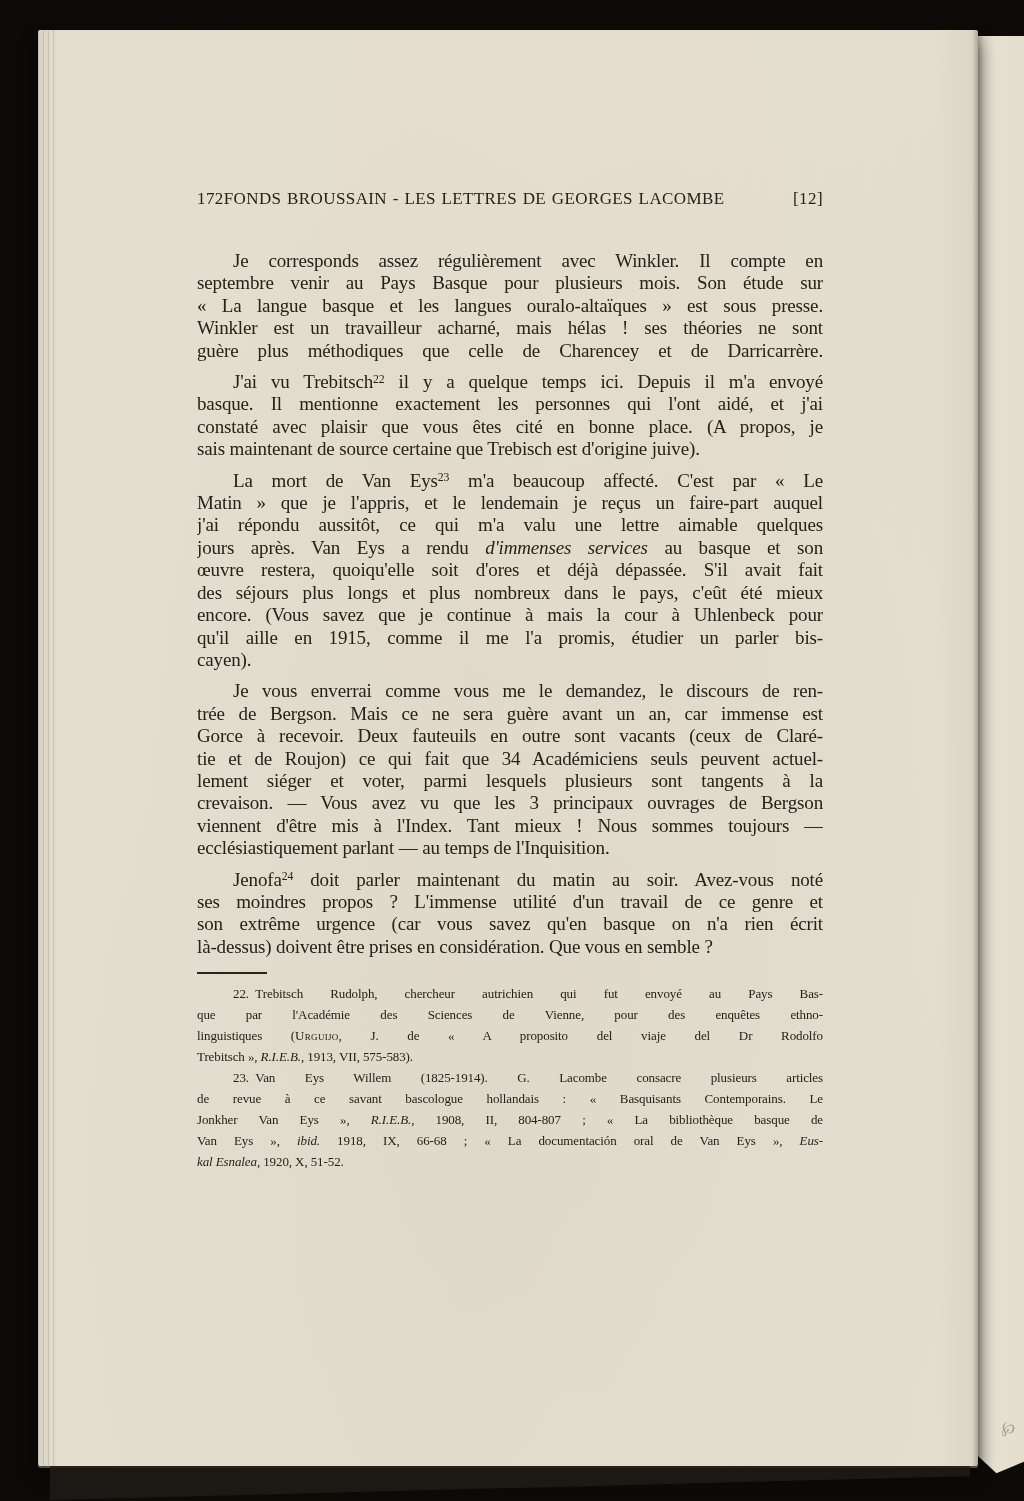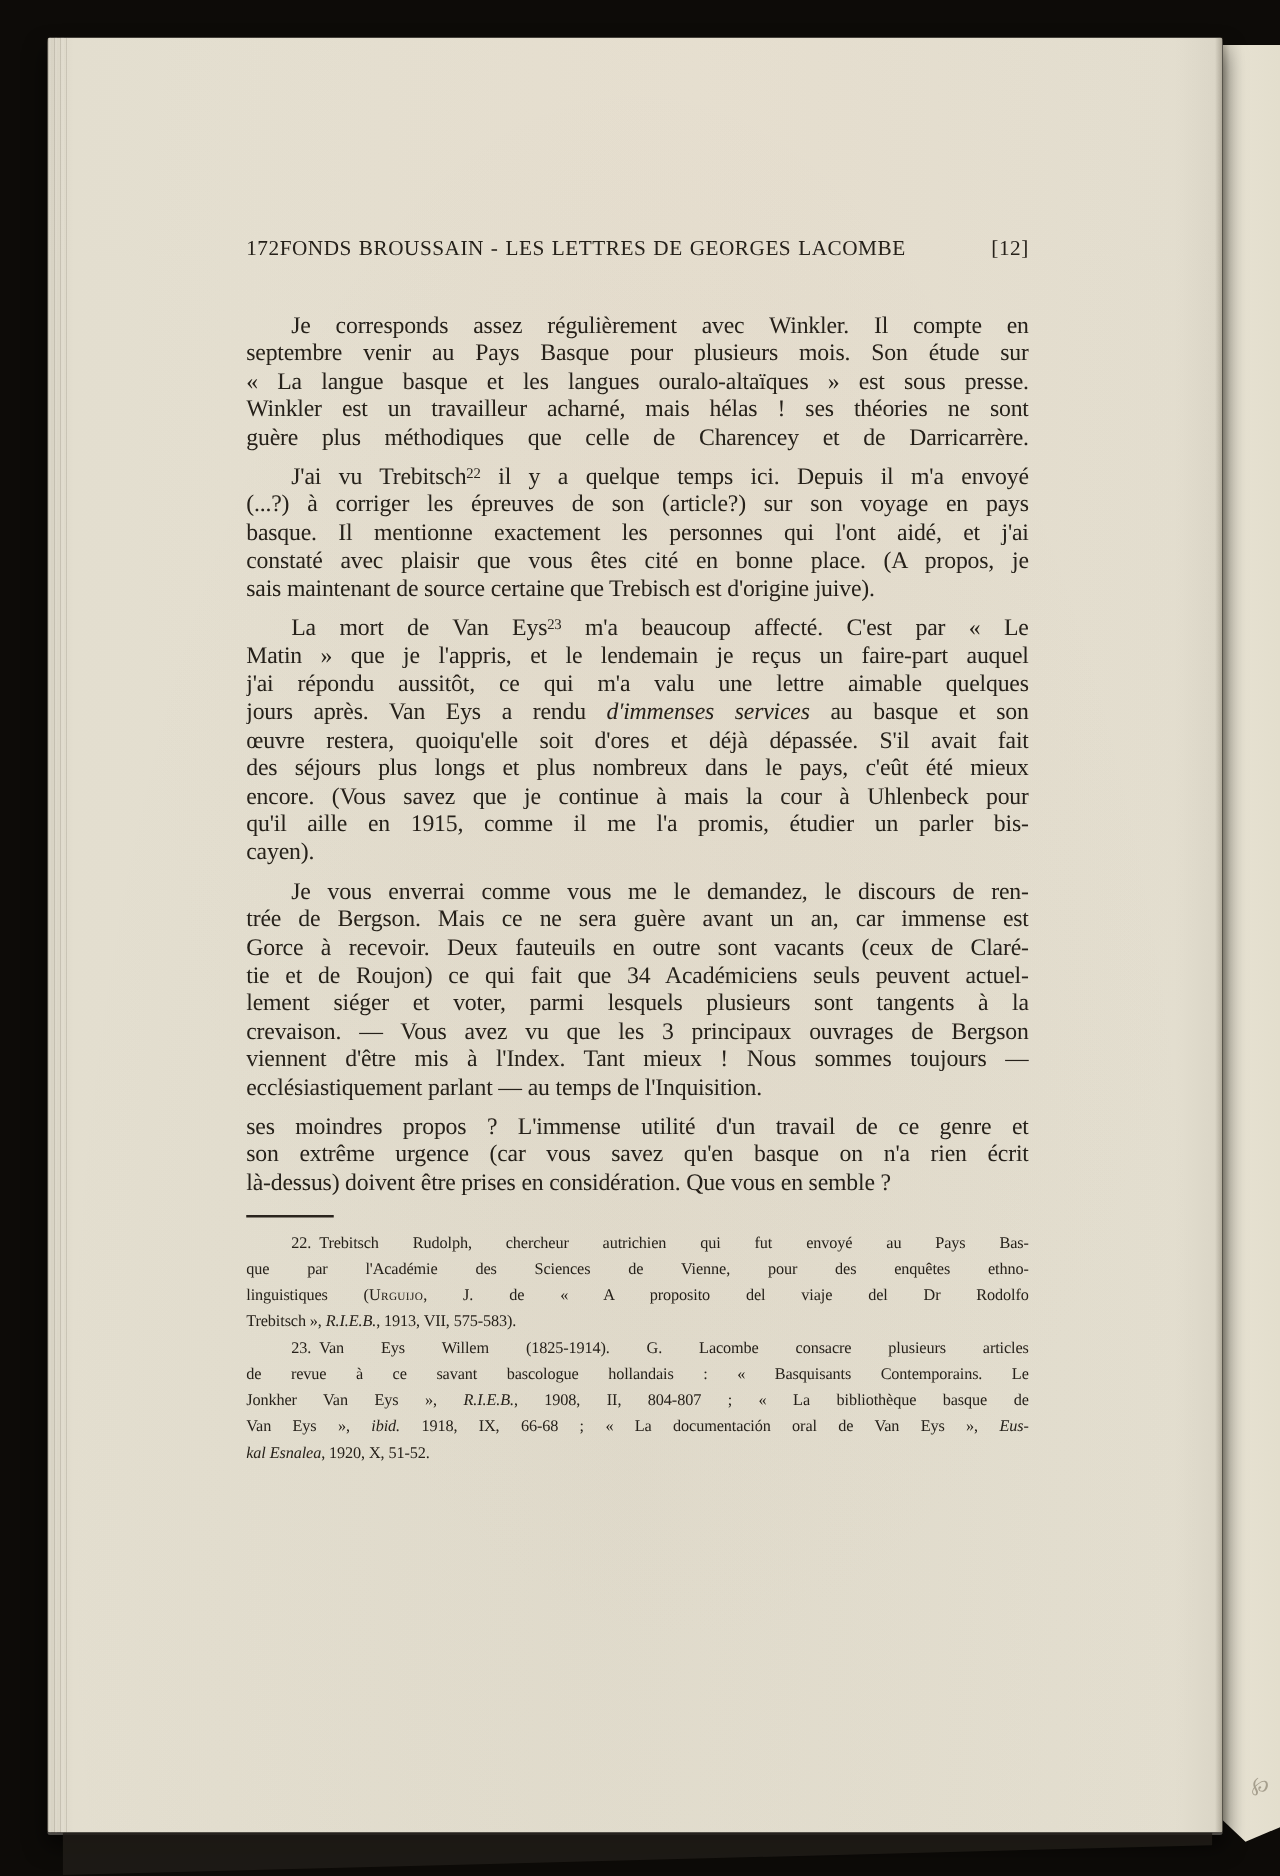--- a/index.html
+++ b/index.html
@@ -66,21 +66,20 @@
       <div class="body" id="body-paragraphs">
           <div class="para">
             <div class="line first">Je corresponds assez régulièrement avec Winkler. Il compte en</div>
             <div class="line">septembre venir au Pays Basque pour plusieurs mois. Son étude sur</div>
             <div class="line">« La langue basque et les langues ouralo-altaïques » est sous presse.</div>
             <div class="line">Winkler est un travailleur acharné, mais hélas ! ses théories ne sont</div>
             <div class="line">guère plus méthodiques que celle de Charencey et de Darricarrère.</div>
           </div>
           <div class="para">
             <div class="line first">J'ai vu Trebitsch<sup>22</sup> il y a quelque temps ici. Depuis il m'a envoyé</div>
-            <div class="line">(...?) à corriger les épreuves de son (article?) sur son voyage en pays</div>
             <div class="line">basque. Il mentionne exactement les personnes qui l'ont aidé, et j'ai</div>
             <div class="line">constaté avec plaisir que vous êtes cité en bonne place. (A propos, je</div>
             <div class="line last">sais maintenant de source certaine que Trebisch est d'origine juive).</div>
           </div>
           <div class="para">
             <div class="line first">La mort de Van Eys<sup>23</sup> m'a beaucoup affecté. C'est par « Le</div>
             <div class="line">Matin » que je l'appris, et le lendemain je reçus un faire-part auquel</div>
             <div class="line">j'ai répondu aussitôt, ce qui m'a valu une lettre aimable quelques</div>
             <div class="line">jours après. Van Eys a rendu <i>d'immenses services</i> au basque et son</div>
             <div class="line">œuvre restera, quoiqu'elle soit d'ores et déjà dépassée. S'il avait fait</div>
@@ -93,20 +92,21 @@
             <div class="line first">Je vous enverrai comme vous me le demandez, le discours de ren-</div>
             <div class="line">trée de Bergson. Mais ce ne sera guère avant un an, car immense est</div>
             <div class="line">Gorce à recevoir. Deux fauteuils en outre sont vacants (ceux de Claré-</div>
             <div class="line">tie et de Roujon) ce qui fait que 34 Académiciens seuls peuvent actuel-</div>
             <div class="line">lement siéger et voter, parmi lesquels plusieurs sont tangents à la</div>
             <div class="line">crevaison. — Vous avez vu que les 3 principaux ouvrages de Bergson</div>
             <div class="line">viennent d'être mis à l'Index. Tant mieux ! Nous sommes toujours —</div>
             <div class="line last">ecclésiastiquement parlant — au temps de l'Inquisition.</div>
           </div>
           <div class="para">
+            <div class="line first">Jenofa<sup>24</sup> doit parler maintenant du matin au soir. Avez-vous noté</div>
             <div class="line">ses moindres propos ? L'immense utilité d'un travail de ce genre et</div>
             <div class="line">son extrême urgence (car vous savez qu'en basque on n'a rien écrit</div>
             <div class="line last">là-dessus) doivent être prises en considération. Que vous en semble ?</div>
           </div>
         </div>
 
       <div class="fnrule"></div>
 
       <div class="footnotes" id="footnotes">
           <div class="para">

